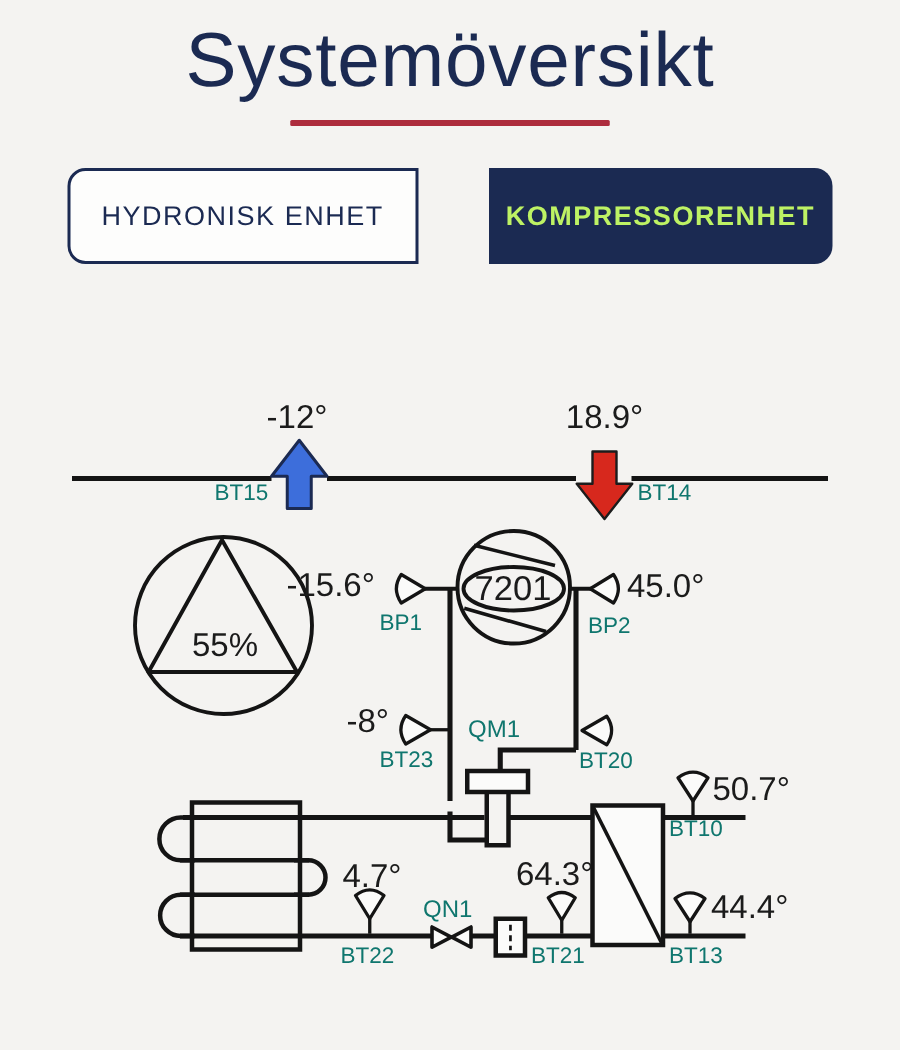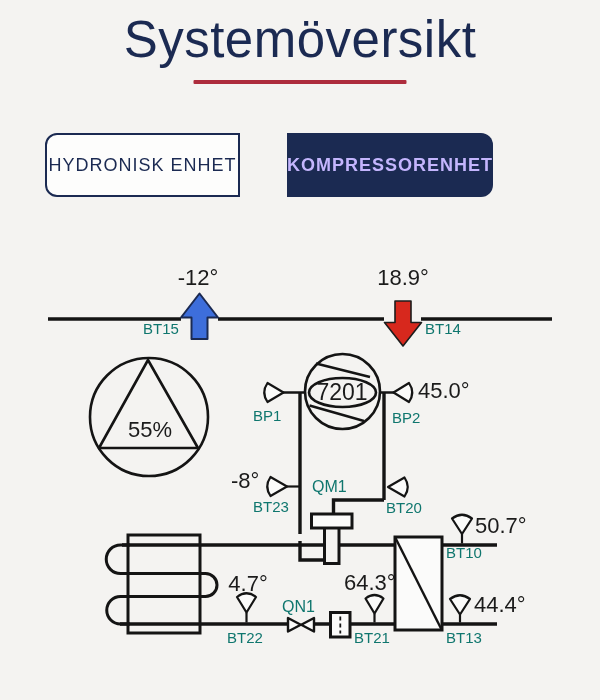--- a/index.html
+++ b/index.html
@@ -3,26 +3,26 @@
 <meta charset="utf-8">
 <style>
   html,body{margin:0;padding:0;background:#e9e8e6;}
   .screen{position:relative;width:600px;height:700px;background:#f4f3f1;overflow:hidden;
           font-family:"Liberation Sans",sans-serif;color:#1b1b1b;}
   .abs{position:absolute;white-space:nowrap;}
   .page-title{left:50%;top:10px;transform:translateX(-50%);font-size:51px;font-weight:500;
               color:#1b2a52;letter-spacing:.5px;}
   .title-underline{left:50%;top:80px;transform:translateX(-50%);width:213px;height:4px;
                    background:#ad2c3d;border-radius:1px;}
-  .tabbar{left:45px;top:133px;width:448px;height:64px;display:flex;gap:47px;}
+  .tabbar{left:45px;top:112px;width:510px;height:64px;display:flex;gap:47px;}
   .tab{flex:1;display:flex;align-items:center;justify-content:center;font-size:18px;
        letter-spacing:1px;cursor:pointer;box-sizing:border-box;}
   .tab-hydronic{background:#fdfdfc;border:2px solid #1b2a52;border-radius:12px 0 0 12px;
                 color:#1b2a52;font-weight:500;}
-  .tab-compressor{background:#1b2a52;border-radius:0 12px 12px 0;color:#c4b5fd;font-weight:700;}
+  .tab-compressor{background:#1b2a52;border-radius:0 12px 12px 0;color:#bef264;font-weight:700;}
   .diagram-svg{left:0;top:0;width:600px;height:700px;}
   .val{position:absolute;font-size:22px;line-height:30px;font-weight:500;color:#1b1b1b;white-space:nowrap;}
   .lbl{position:absolute;font-size:15px;line-height:16px;font-weight:400;color:#0f766e;white-space:nowrap;}
   .lbl-lg{font-size:16px;line-height:18px;}
   .ctr{transform:translateX(-50%);}
   .comp-val{font-size:23px;line-height:26px;}
 </style>
 </head>
 <body>
 
@@ -113,20 +113,21 @@
   </svg>
 
   <span class="val ctr" style="left:198px;top:263px">-12°</span>
   <span class="val ctr" style="left:403px;top:263px">18.9°</span>
   <span class="lbl" style="left:143px;top:321px">BT15</span>
   <span class="lbl" style="left:425px;top:321px">BT14</span>
 
   <span class="val ctr" style="left:150px;top:415px">55%</span>
   <span class="val comp-val ctr" style="left:342px;top:379px">7201</span>
 
+  <span class="val" style="left:191px;top:375px">-15.6°</span>
   <span class="lbl" style="left:253px;top:408px">BP1</span>
   <span class="val" style="left:418px;top:376px">45.0°</span>
   <span class="lbl" style="left:392px;top:410px">BP2</span>
 
   <span class="val" style="left:231px;top:466px">-8°</span>
   <span class="lbl" style="left:253px;top:499px">BT23</span>
   <span class="lbl" style="left:386px;top:500px">BT20</span>
 
   <span class="lbl lbl-lg" style="left:312px;top:478px">QM1</span>
   <span class="lbl lbl-lg" style="left:282px;top:598px">QN1</span>

